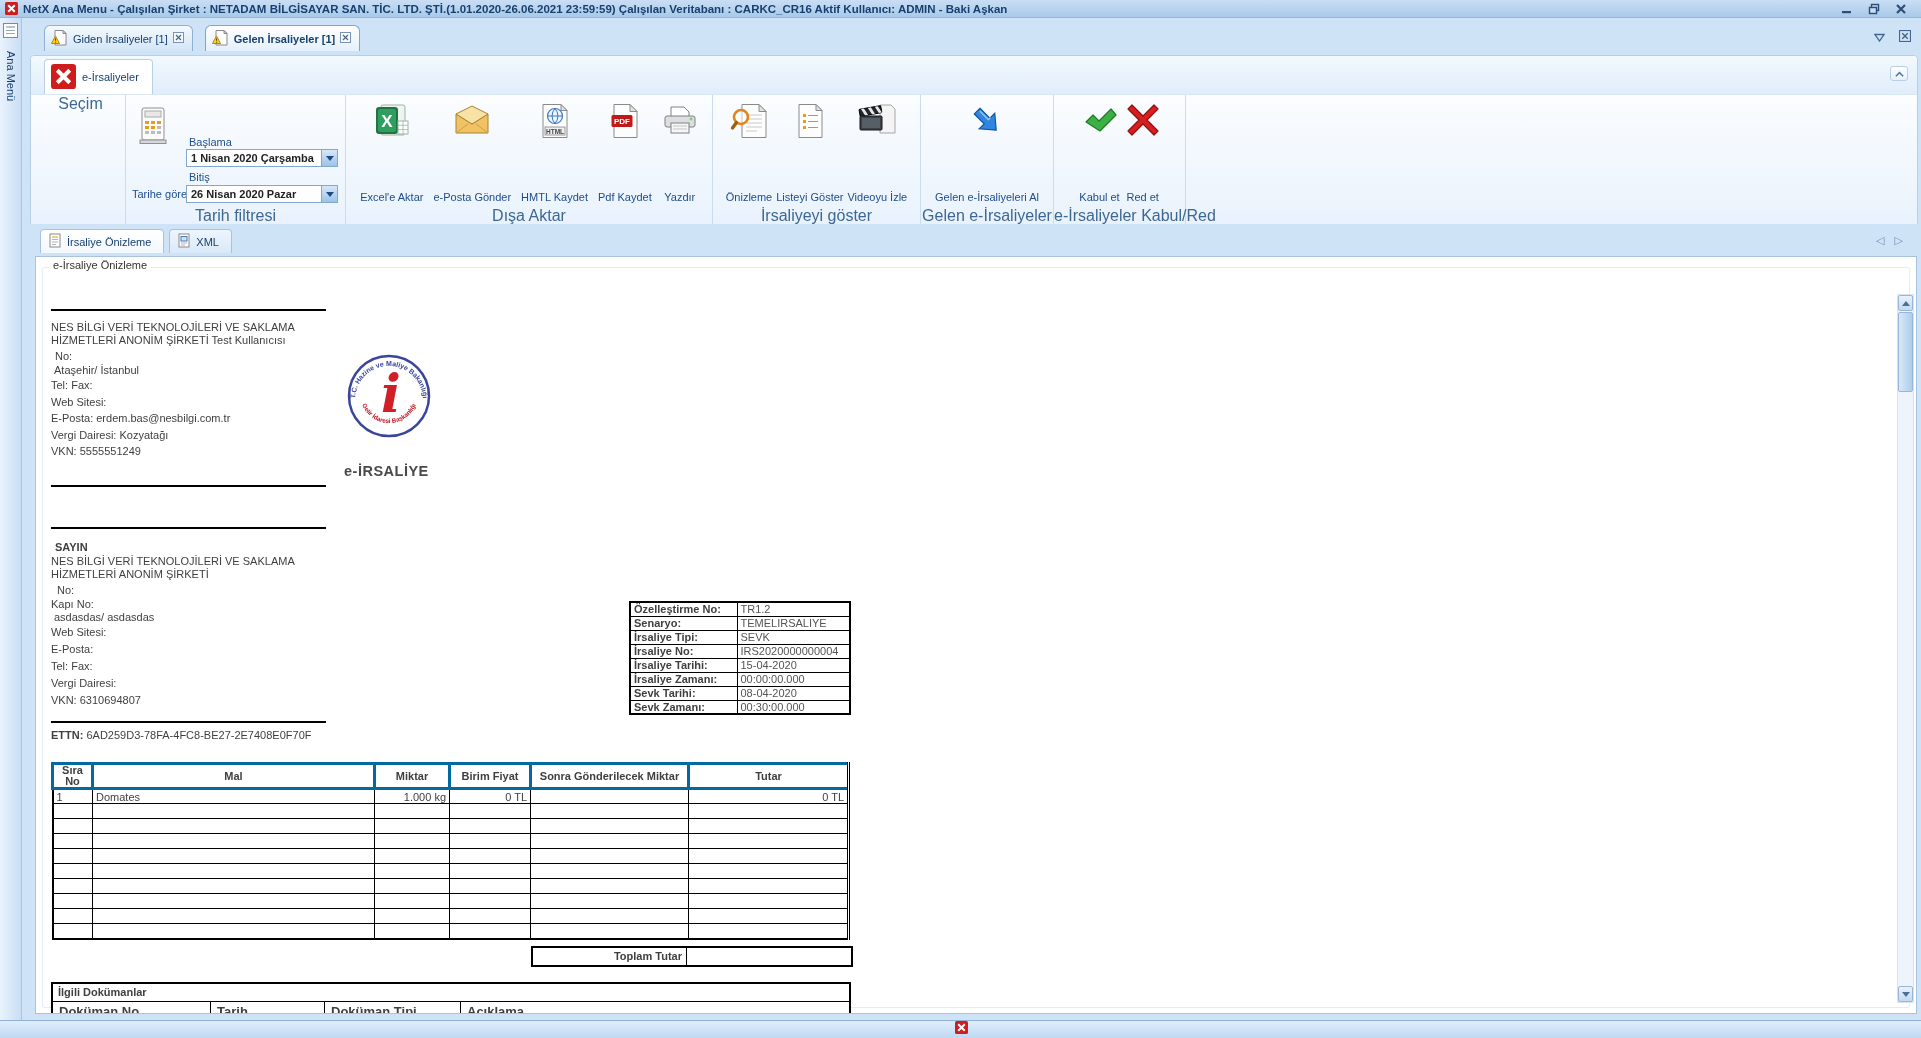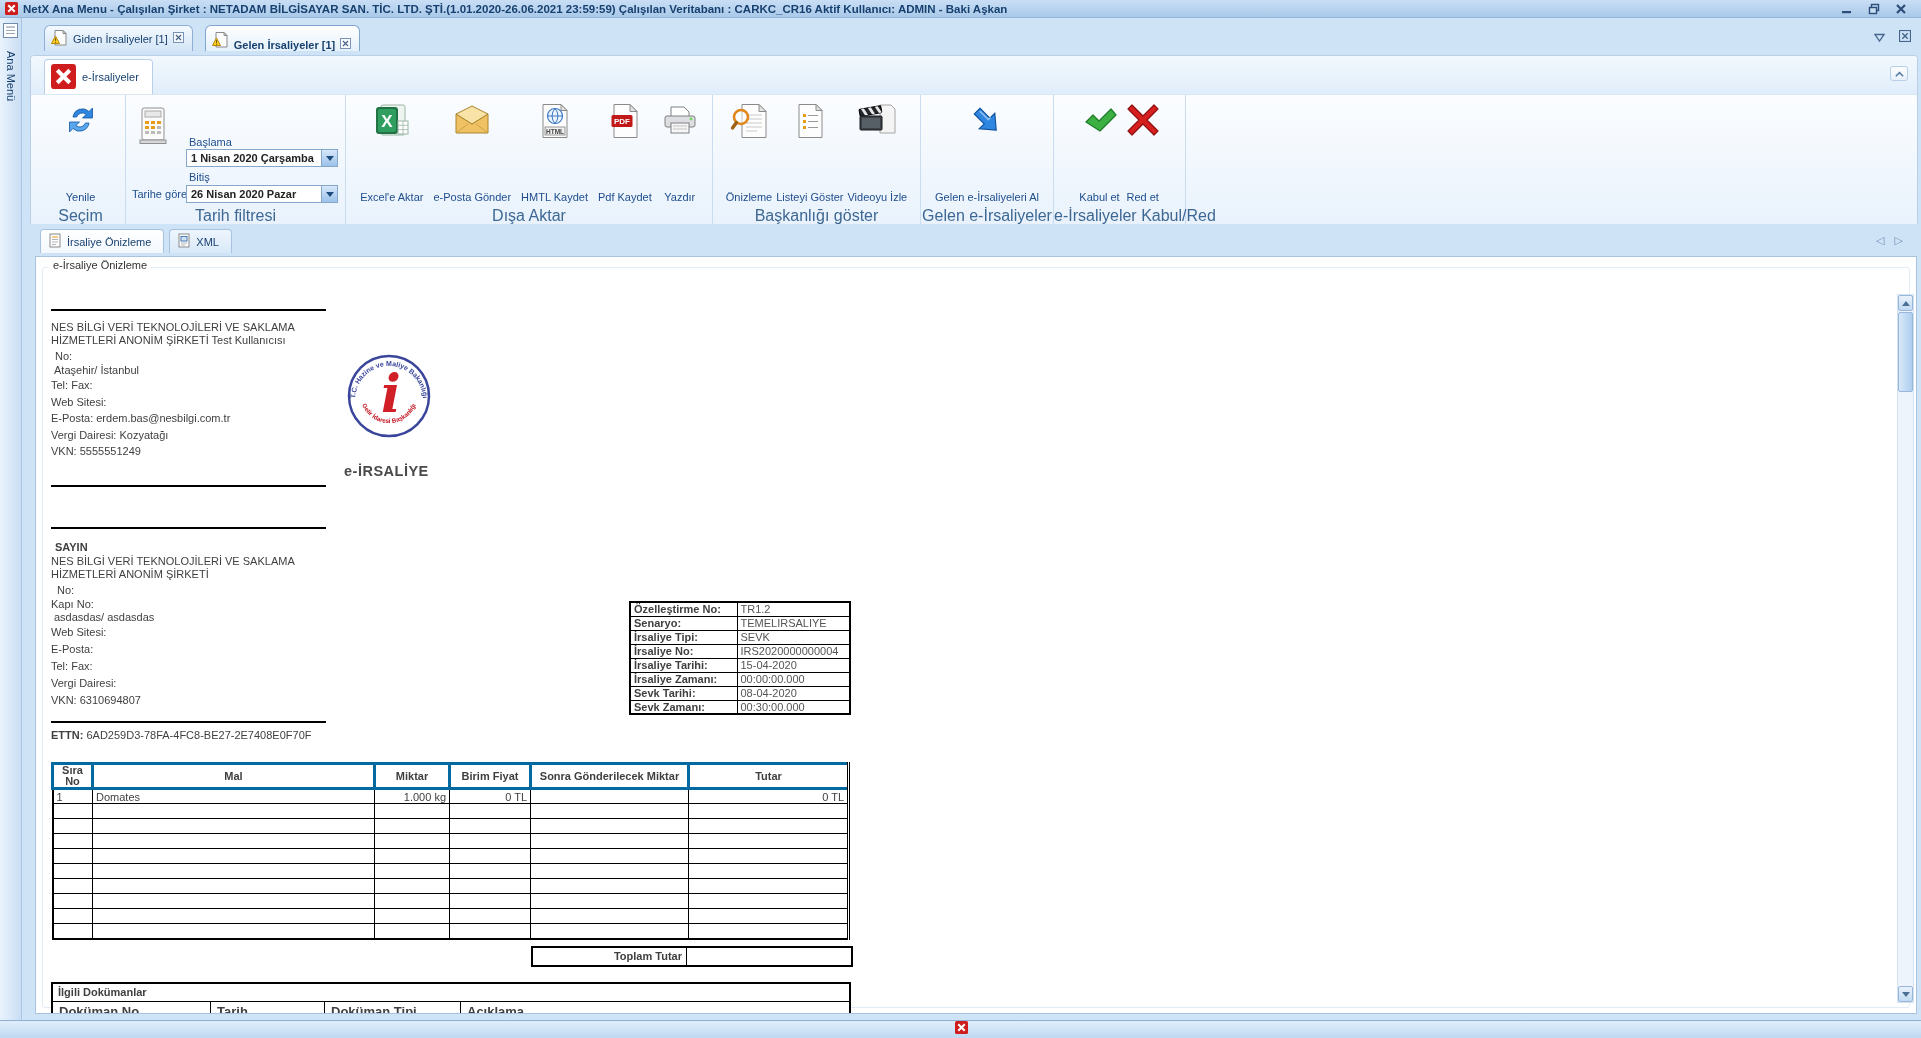--- a/index.html
+++ b/index.html
@@ -24,21 +24,21 @@
   .strip-label { writing-mode:vertical-rl; text-orientation:sideways; font-size:11px; color:#17406f; }
 
   
   .main { position:absolute; left:22px; top:18px; right:0; bottom:18px; }
 
   
   .tabstrip { position:relative; height:33px; display:flex; align-items:flex-end; padding-left:22px; gap:12px; }
   .mtab { height:26px; display:flex; align-items:center; gap:5px; padding:0 8px 0 5px;
     border:1px solid #8fb0d4; border-bottom:none; border-radius:6px 6px 0 0;
     background:linear-gradient(#f4f9fe,#d3e5f6); font-size:11px; color:#17406f; }
-  .mtab.active { font-weight:bold; background:linear-gradient(#ffffff,#e4f0fb); border-color:#7fa5cf;align-items:flex-end; }
+  .mtab.active { font-weight:bold; background:linear-gradient(#ffffff,#e4f0fb); border-color:#7fa5cf; }
   .tabstrip-right { position:absolute; right:10px; top:10px; display:flex; gap:14px; align-items:center; }
 
   
   .ribbon { margin:4px 3px 0 8px; height:169px; background:#fff;
     border:1px solid #b9cfe8; border-radius:4px 4px 0 0; }
   .ribbon-head { position:relative; height:38px; background:linear-gradient(#f3f9fe,#e0edfa); border-radius:4px 4px 0 0; }
   .rtab { position:absolute; left:13px; bottom:0; height:35px; display:flex; align-items:center; gap:6px;
     padding:0 13px 0 6px; background:#fff; border:1px solid #b9cfe8; border-bottom:none;
     border-radius:4px 4px 0 0; font-size:11px; color:#17406f; }
   .ribbon-collapse { position:absolute; right:9px; top:10px; width:18px; height:15px;
@@ -218,29 +218,20 @@
         </div>
         <div class="ribbon-collapse">
           <svg width="11" height="8" viewBox="0 0 12 8">
               <path d="M2 6.5L6 2.5l4 4" fill="none" stroke="#52769e" stroke-width="1.6"></path>
             </svg>
         </div>
       </div>
       <div class="ribbon-body">
 
         <div class="rgroup" style="width:90px">
-          <div class="rg-content">
-            <div class="rbtn">
-              <span><svg width="34" height="34" viewBox="0 0 34 34">
-                    <path d="M9 14a9.5 9.5 0 0 1 16-5.5L28.5 5v10h-10l3.6-3.6A6 6 0 0 0 12.6 14z" fill="#2e86e0" stroke="#14569e" stroke-width=".8"></path>
-                    <path d="M25 20a9.5 9.5 0 0 1-16 5.5L5.5 29V19h10l-3.6 3.6A6 6 0 0 0 21.4 20z" fill="#5aa7ee" stroke="#14569e" stroke-width=".8"></path>
-                  </svg></span>
-              <span class="rlab">Yenile</span>
-            </div>
-          </div>
           <div class="rg-label">Seçim</div>
         </div>
 
         <div class="rgroup" style="width:220px">
           <div class="rg-content tarih-content">
             <span style="position:absolute;left:12px;top:10px"><svg width="30" height="40" viewBox="0 0 30 40">
                   <rect x="4" y="3" width="22" height="32" rx="2" fill="#fbfbfb" stroke="#909090"></rect>
                   <rect x="7" y="6" width="16" height="6" fill="#e8e8e8" stroke="#aaa"></rect>
                   <g fill="#e89c1c">
                     <rect x="7" y="16" width="4" height="3"></rect>
@@ -362,21 +353,21 @@
                     <g transform="rotate(-10 4 12)">
                       <rect x="2" y="6" width="22" height="7" rx="1" fill="#23272b" stroke="#000"></rect>
                       <path d="M4 6l3 7h3l-3-7zM11 6l3 7h3l-3-7zM18 6l3 7h3l-3-7z" fill="#e8e8e8"></path>
                     </g>
                     <rect x="2" y="13" width="22" height="14" rx="1" fill="#3c4248" stroke="#17191c"></rect>
                     <rect x="4" y="15" width="18" height="10" fill="#565e66"></rect>
                   </svg></span>
               <span class="rlab">Videoyu İzle</span>
             </div>
           </div>
-          <div class="rg-label">Başkanlığı göster</div>
+          <div class="rg-label">İrsaliyeyi göster</div>
         </div>
 
         <div class="rgroup" style="width:133px">
           <div class="rg-content">
             <div class="rbtn" style="padding:4px 2px 0">
               <span><svg width="36" height="36" viewBox="0 0 36 36">
                     <g transform="rotate(45 18 18)">
                       <path d="M4 14h14v-7l13 11-13 11v-7H4z" fill="#2f86e0" stroke="#10549f" stroke-width="1.2"></path>
                       <path d="M6 16h12v-3" fill="none" stroke="#8ec1f2" stroke-width="1.5"></path>
                     </g>

